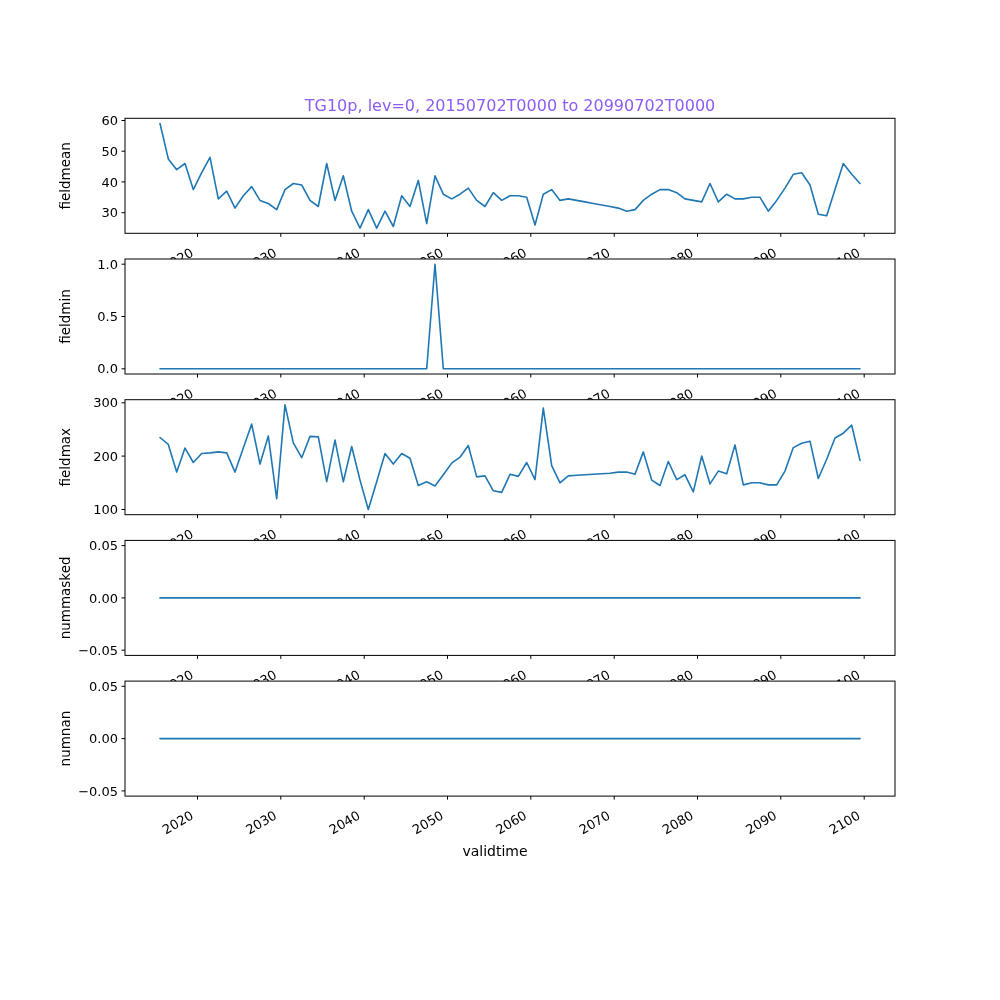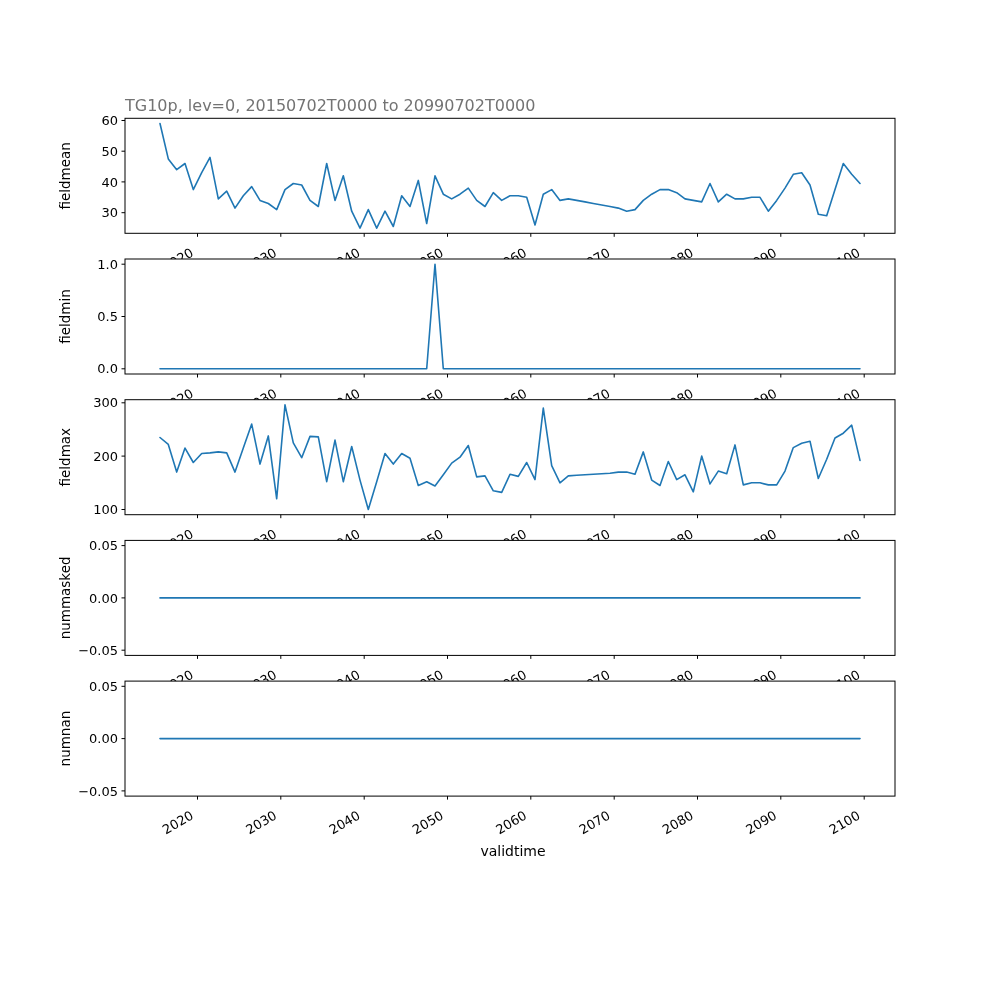--- a/index.html
+++ b/index.html
@@ -1,25 +1,25 @@
 <!DOCTYPE html>
 <html><head>
 <meta charset="utf-8">
 <style>
   html,body{margin:0;padding:0;background:#ffffff;}
   .figure{
     position:relative;width:1000px;height:1000px;background:#ffffff;
     font-family:"DejaVu Sans","Liberation Sans",sans-serif;overflow:hidden;
   }
   .fig-title{
-    position:absolute;left:125px;width:770px;top:96px;text-align:left;
-    font-size:16px;color:#737373;white-space:nowrap;
+    position:absolute;left:125px;width:770px;top:96px;text-align:center;
+    font-size:16px;color:#8b5cf6;white-space:nowrap;
   }
   .fig-xlabel{
-    position:absolute;left:128px;width:770px;top:843px;text-align:center;
+    position:absolute;left:110px;width:770px;top:843px;text-align:center;
     font-size:14px;color:#000000;
   }
   #chart-svg{position:absolute;left:0;top:0;}
 </style>
 </head>
 <body>
 
 <div class="figure">
   <svg id="chart-svg" width="1000" height="1000">
       <g>

